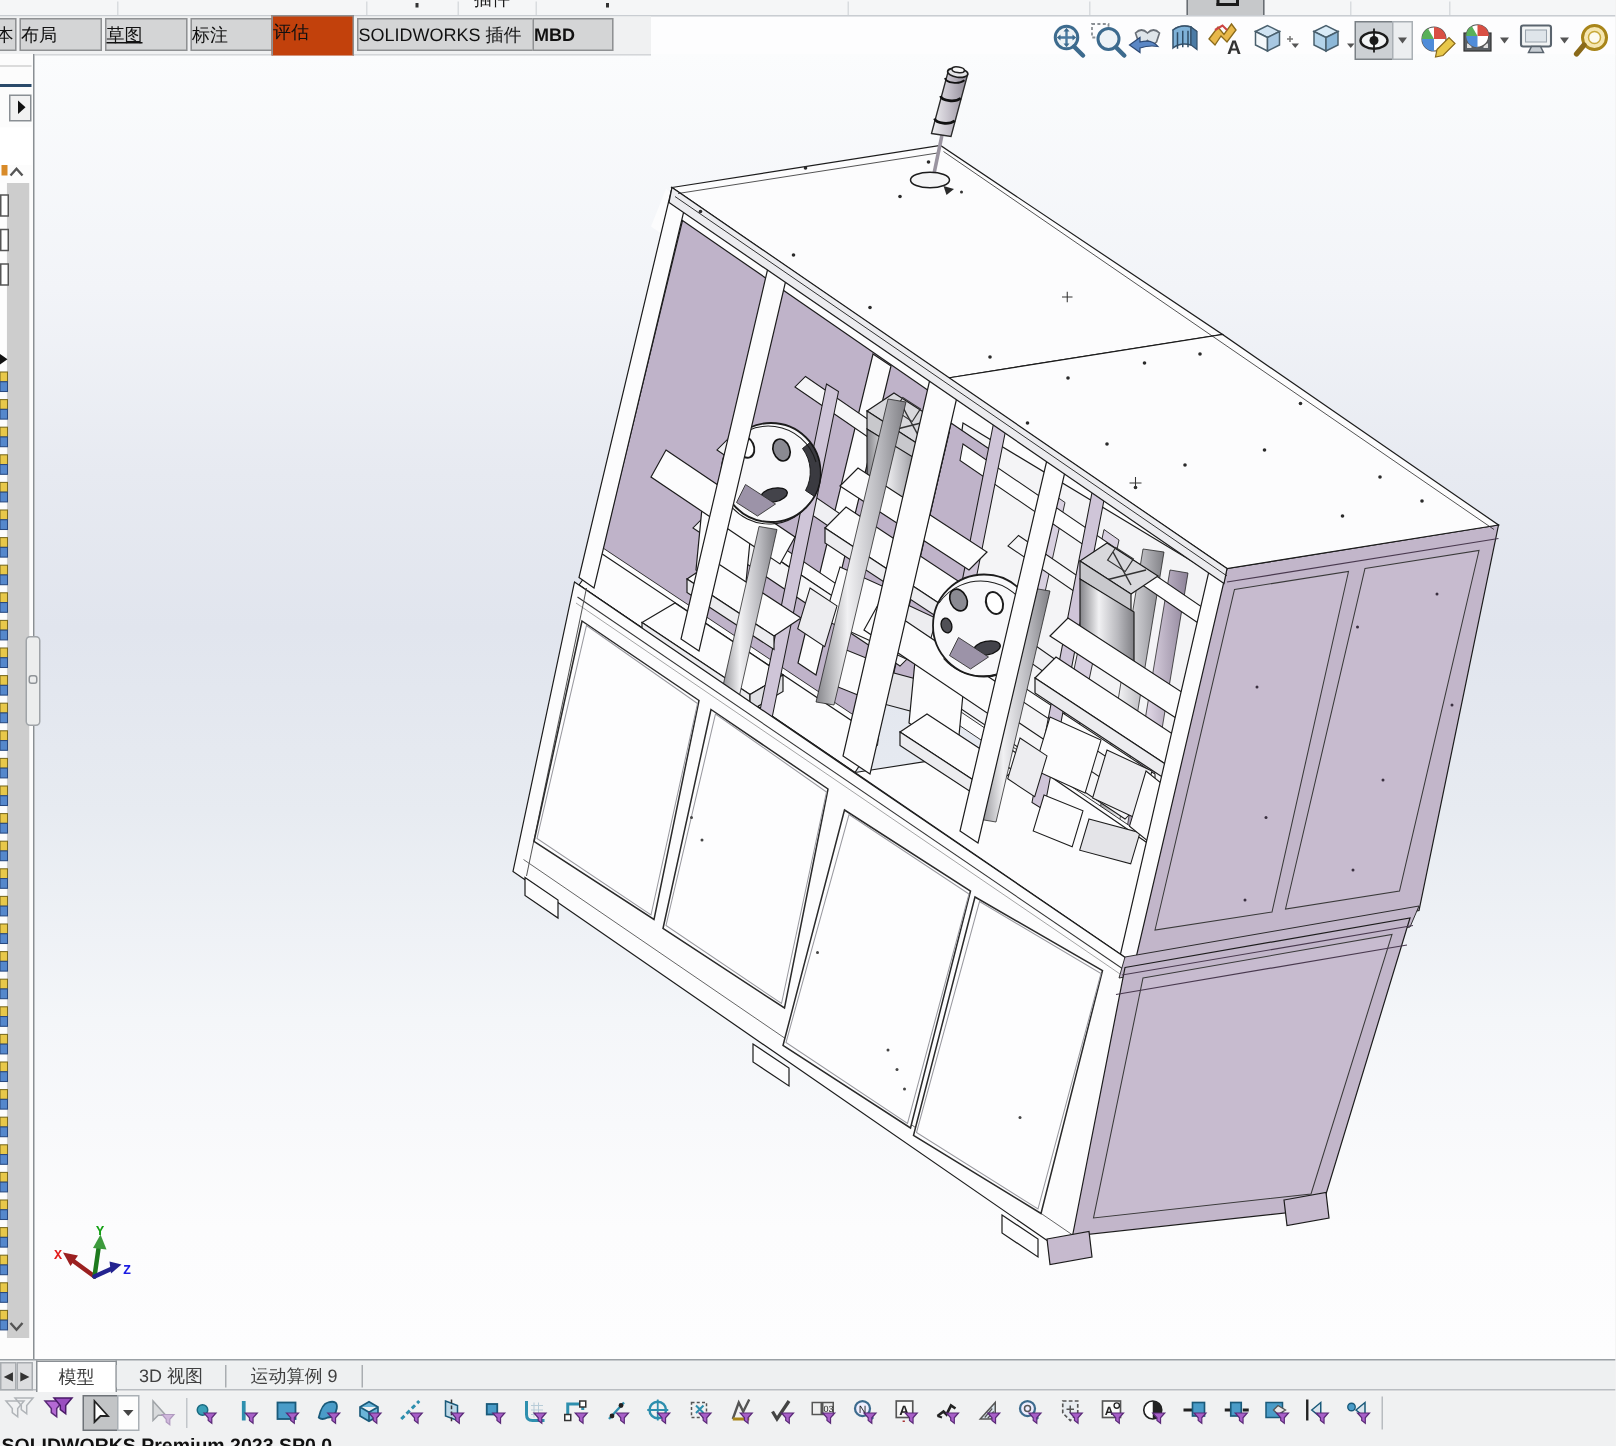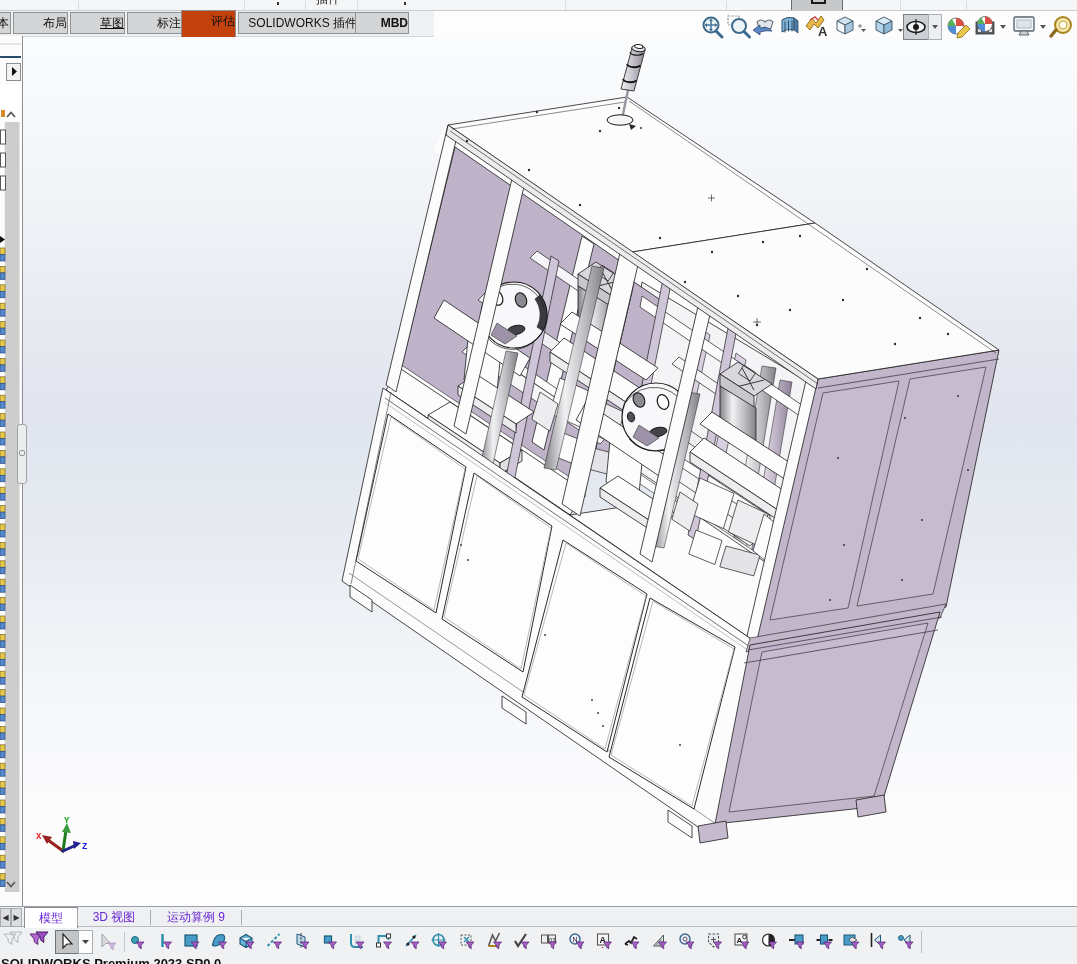--- a/index.html
+++ b/index.html
@@ -5,34 +5,34 @@
 html,body{margin:0;padding:0;width:1077px;height:964px;overflow:hidden;
 font-family:"Liberation Sans",sans-serif;background:#f2f2f2;}
 #root{position:relative;width:1077px;height:964px;overflow:hidden;}
 
 #menustrip{position:absolute;left:0;top:0;width:1077px;height:10px;background:#f5f6f7;border-bottom:1px solid #c9cdd2;z-index:6;overflow:hidden;}
 .msep{position:absolute;top:1px;width:1px;height:9px;background:#d9dcdf;}
 #mbtn{position:absolute;left:791px;top:-4px;width:50px;height:13px;background:#c6c8ca;border:1px solid #686d72;}
 #mbtn .g{position:absolute;left:19px;top:1px;width:11px;height:4px;border-bottom:2px solid #1a1a1a;border-left:2px solid #1a1a1a;border-right:2px solid #1a1a1a;}
 
 #tabrow{position:absolute;left:0;top:11px;width:434px;height:25px;background:#f0f1f2;border-bottom:1px solid #d4d6d9;z-index:6;}
-.tab{position:absolute;top:1px;height:22px;background:#d4d5d6;border:1px solid #8f9193;font-size:12px;color:#111;text-align:right;line-height:20px;box-sizing:border-box;}
+.tab{position:absolute;top:1px;height:22px;background:#d4d5d6;border:1px solid #8f9193;font-size:12px;color:#111;text-align:left;line-height:20px;box-sizing:border-box;}
 .tab.active{background:#c2410c;top:-1px;height:27px;border-bottom:none;z-index:3;}
 #whitestrip{position:absolute;left:434px;top:11px;width:643px;height:26px;background:#fdfdfe;z-index:0;}
 
 #viewport{position:absolute;left:23px;top:36px;width:1054px;height:870px;z-index:1;
 background:linear-gradient(to bottom,#fbfcfd 0%,#f2f4f8 18%,#e7eaf1 32%,#e1e5ee 44%,#e7ebf1 58%,#f4f6f9 74%,#fcfcfd 90%,#fdfdfe 100%);}
 #mainsvg{position:absolute;left:0;top:0;z-index:2;}
 
 #leftpanel{position:absolute;left:0;top:36px;width:23px;height:870px;background:#fcfcfc;border-right:1px solid #8a8f94;box-sizing:border-box;z-index:6;}
 #splitter{position:absolute;left:17px;top:424px;width:8px;height:58px;background:#eceded;border:1px solid #a0a4a8;border-radius:3px;z-index:7;}
 #splitter .dot{position:absolute;left:1px;top:25px;width:4px;height:4px;border-radius:2px;border:1px solid #909498;}
 
 #bottabs{position:absolute;left:0;top:906px;width:1077px;height:21px;background:#eef0f1;border-top:1px solid #9aa0a5;border-bottom:1px solid #b9bdc1;box-sizing:border-box;z-index:6;}
-.btab{position:absolute;top:0;height:20px;font-size:12px;color:#6d28d9;text-align:center;line-height:20px;}
+.btab{position:absolute;top:0;height:20px;font-size:12px;color:#404040;text-align:center;line-height:20px;}
 .btabsep{position:absolute;top:3px;width:1px;height:15px;background:#a9adb1;}
 
 #botbar{position:absolute;left:0;top:928px;width:1077px;height:28px;background:#f0f1f2;z-index:6;}
 
 #statusbar{position:absolute;left:0;top:956px;width:1077px;height:8px;background:#f0f1f2;overflow:hidden;z-index:6;}
 #statusbar span{position:absolute;left:1px;top:0px;font-size:13px;color:#111;font-weight:bold;letter-spacing:0px;}
 </style>
 </head>
 <body>
 <div id="root">

